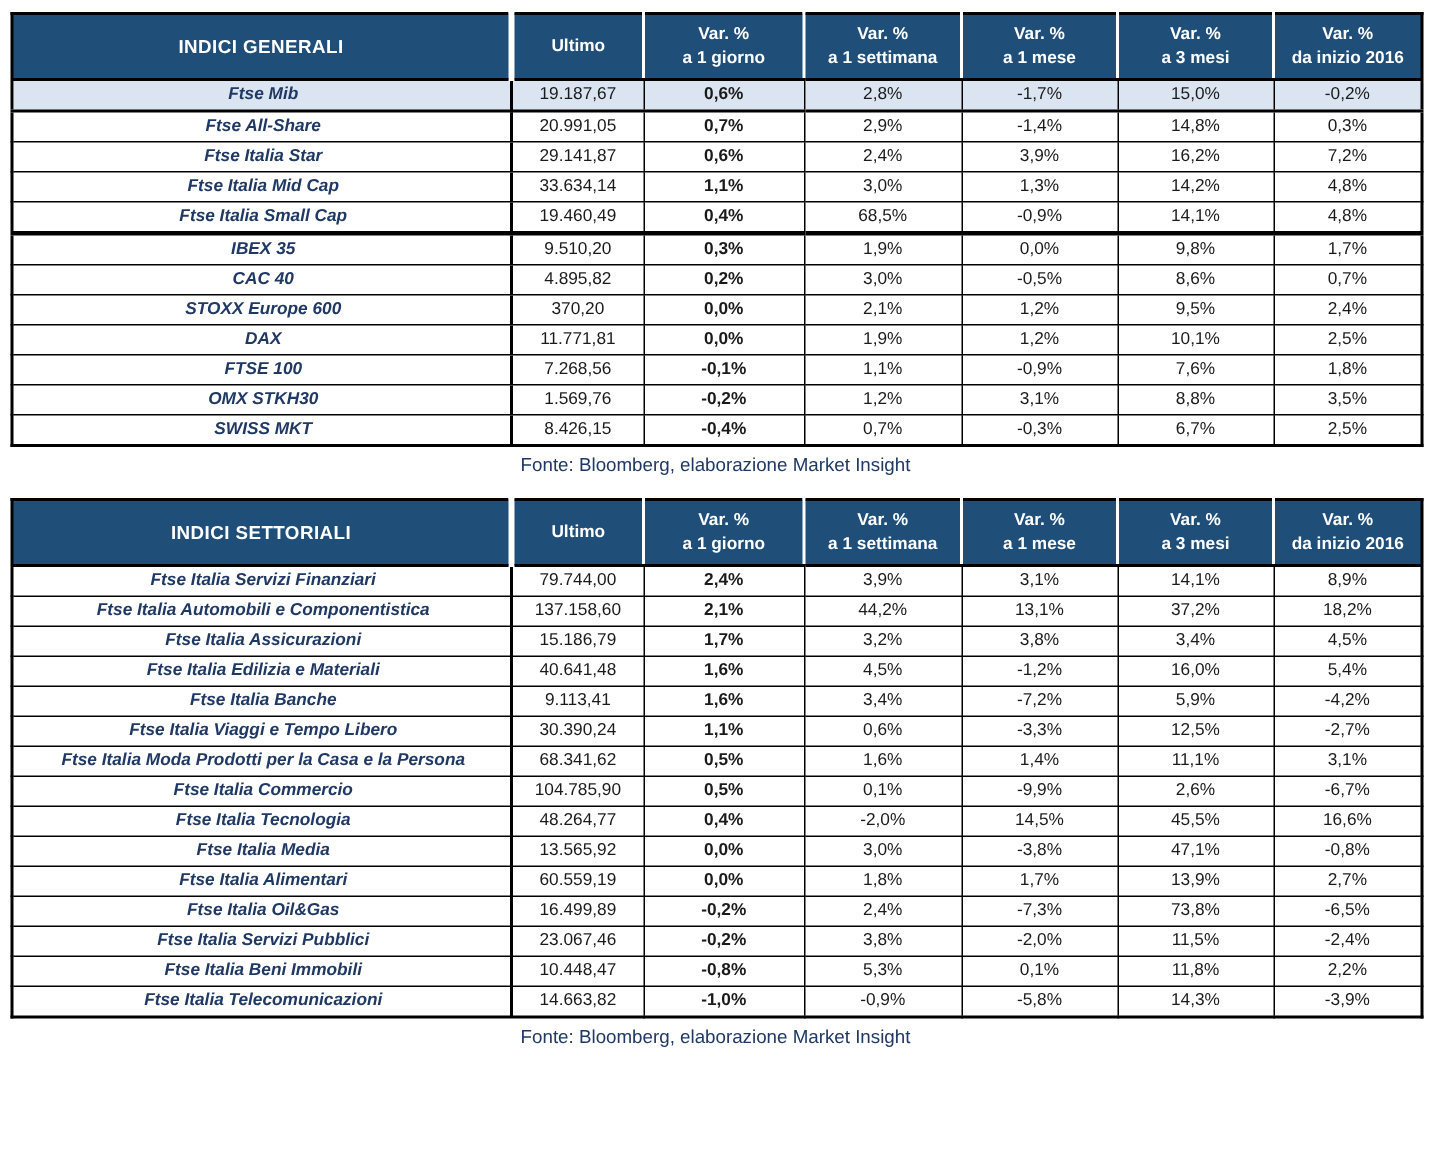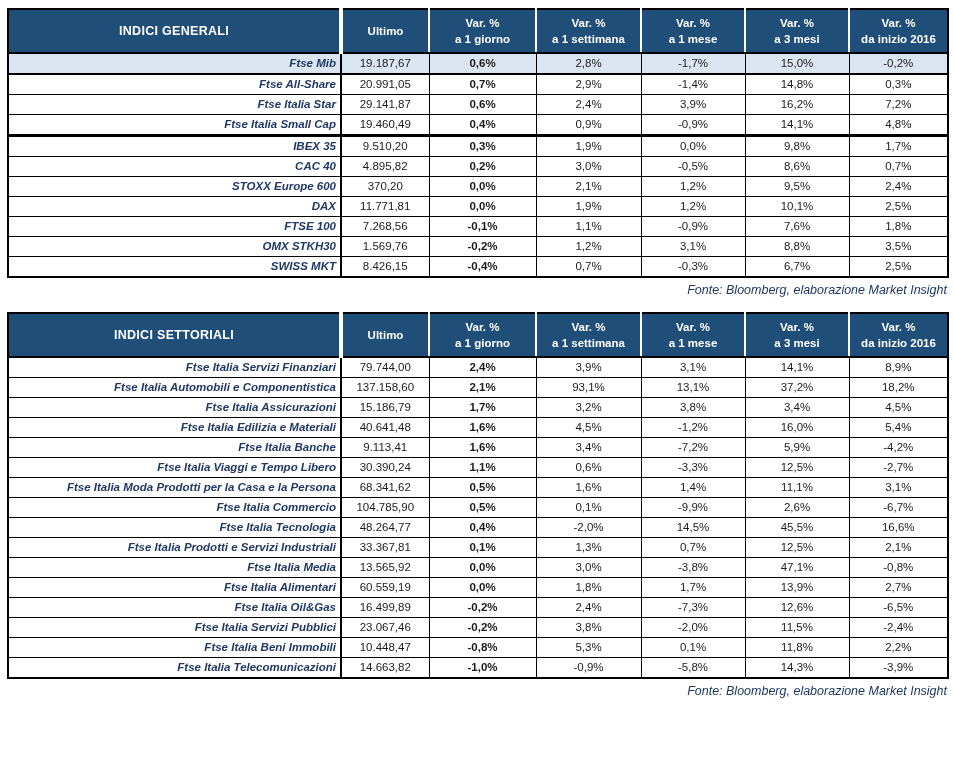--- a/index.html
+++ b/index.html
@@ -45,36 +45,35 @@
     padding: 2px 4px;
     color: #1a1a1a;
     background: #ffffff;
     white-space: nowrap;
     overflow: hidden;
   }
   .idx-table tbody td.name-cell {
     font-weight: bold;
     font-style: italic;
     color: var(--name-color, #1F3864);
-    text-align: right;
+    text-align: center;
     padding-left: 6px;
     border-right: 2px solid var(--border, #000);
   }
   .idx-table tbody td.ultimo-cell,
   .idx-table tbody td.var-cell { text-align: center; }
   .idx-table tbody td.day-var { font-weight: bold; }
 
   .idx-table tbody tr.highlight td { background: var(--highlight, #DBE5F1); }
   .idx-table tbody tr.highlight td { border-bottom: 2px solid var(--border, #000); }
   .idx-table tbody tr.group-start td { border-top: 3px solid var(--border, #000); }
 
   .fonte {
     width: 940px;
-    text-align: right;
-    font-style: italic;
+    text-align: center;
     font-size: 12.5px;
     color: var(--name-color, #1F3864);
     margin: 5px 0 15px 0;
   }
 </style>
 </head>
 <body>
 
 <div class="page">
 
@@ -139,24 +138,33 @@
           <tr>
             <td class="name-cell">Ftse Italia Star</td>
             <td class="ultimo-cell">29.141,87</td>
             <td class="var-cell day-var">0,6%</td>
             <td class="var-cell">2,4%</td>
             <td class="var-cell">3,9%</td>
             <td class="var-cell">16,2%</td>
             <td class="var-cell">7,2%</td>
           </tr>
           <tr>
+            <td class="name-cell">Ftse Italia Mid Cap</td>
+            <td class="ultimo-cell">33.634,14</td>
+            <td class="var-cell day-var">1,1%</td>
+            <td class="var-cell">3,0%</td>
+            <td class="var-cell">1,3%</td>
+            <td class="var-cell">14,2%</td>
+            <td class="var-cell">4,8%</td>
+          </tr>
+          <tr>
             <td class="name-cell">Ftse Italia Small Cap</td>
             <td class="ultimo-cell">19.460,49</td>
             <td class="var-cell day-var">0,4%</td>
-            <td class="var-cell">0,9%</td>
+            <td class="var-cell">68,5%</td>
             <td class="var-cell">-0,9%</td>
             <td class="var-cell">14,1%</td>
             <td class="var-cell">4,8%</td>
           </tr>
           <tr class="group-start">
             <td class="name-cell">IBEX 35</td>
             <td class="ultimo-cell">9.510,20</td>
             <td class="var-cell day-var">0,3%</td>
             <td class="var-cell">1,9%</td>
             <td class="var-cell">0,0%</td>
@@ -268,21 +276,21 @@
             <td class="var-cell day-var">2,4%</td>
             <td class="var-cell">3,9%</td>
             <td class="var-cell">3,1%</td>
             <td class="var-cell">14,1%</td>
             <td class="var-cell">8,9%</td>
           </tr>
           <tr>
             <td class="name-cell">Ftse Italia Automobili e Componentistica</td>
             <td class="ultimo-cell">137.158,60</td>
             <td class="var-cell day-var">2,1%</td>
-            <td class="var-cell">93,1%</td>
+            <td class="var-cell">44,2%</td>
             <td class="var-cell">13,1%</td>
             <td class="var-cell">37,2%</td>
             <td class="var-cell">18,2%</td>
           </tr>
           <tr>
             <td class="name-cell">Ftse Italia Assicurazioni</td>
             <td class="ultimo-cell">15.186,79</td>
             <td class="var-cell day-var">1,7%</td>
             <td class="var-cell">3,2%</td>
             <td class="var-cell">3,8%</td>
@@ -337,29 +345,20 @@
           <tr>
             <td class="name-cell">Ftse Italia Tecnologia</td>
             <td class="ultimo-cell">48.264,77</td>
             <td class="var-cell day-var">0,4%</td>
             <td class="var-cell">-2,0%</td>
             <td class="var-cell">14,5%</td>
             <td class="var-cell">45,5%</td>
             <td class="var-cell">16,6%</td>
           </tr>
           <tr>
-            <td class="name-cell">Ftse Italia Prodotti e Servizi Industriali</td>
-            <td class="ultimo-cell">33.367,81</td>
-            <td class="var-cell day-var">0,1%</td>
-            <td class="var-cell">1,3%</td>
-            <td class="var-cell">0,7%</td>
-            <td class="var-cell">12,5%</td>
-            <td class="var-cell">2,1%</td>
-          </tr>
-          <tr>
             <td class="name-cell">Ftse Italia Media</td>
             <td class="ultimo-cell">13.565,92</td>
             <td class="var-cell day-var">0,0%</td>
             <td class="var-cell">3,0%</td>
             <td class="var-cell">-3,8%</td>
             <td class="var-cell">47,1%</td>
             <td class="var-cell">-0,8%</td>
           </tr>
           <tr>
             <td class="name-cell">Ftse Italia Alimentari</td>
@@ -369,21 +368,21 @@
             <td class="var-cell">1,7%</td>
             <td class="var-cell">13,9%</td>
             <td class="var-cell">2,7%</td>
           </tr>
           <tr>
             <td class="name-cell">Ftse Italia Oil&amp;Gas</td>
             <td class="ultimo-cell">16.499,89</td>
             <td class="var-cell day-var">-0,2%</td>
             <td class="var-cell">2,4%</td>
             <td class="var-cell">-7,3%</td>
-            <td class="var-cell">12,6%</td>
+            <td class="var-cell">73,8%</td>
             <td class="var-cell">-6,5%</td>
           </tr>
           <tr>
             <td class="name-cell">Ftse Italia Servizi Pubblici</td>
             <td class="ultimo-cell">23.067,46</td>
             <td class="var-cell day-var">-0,2%</td>
             <td class="var-cell">3,8%</td>
             <td class="var-cell">-2,0%</td>
             <td class="var-cell">11,5%</td>
             <td class="var-cell">-2,4%</td>

